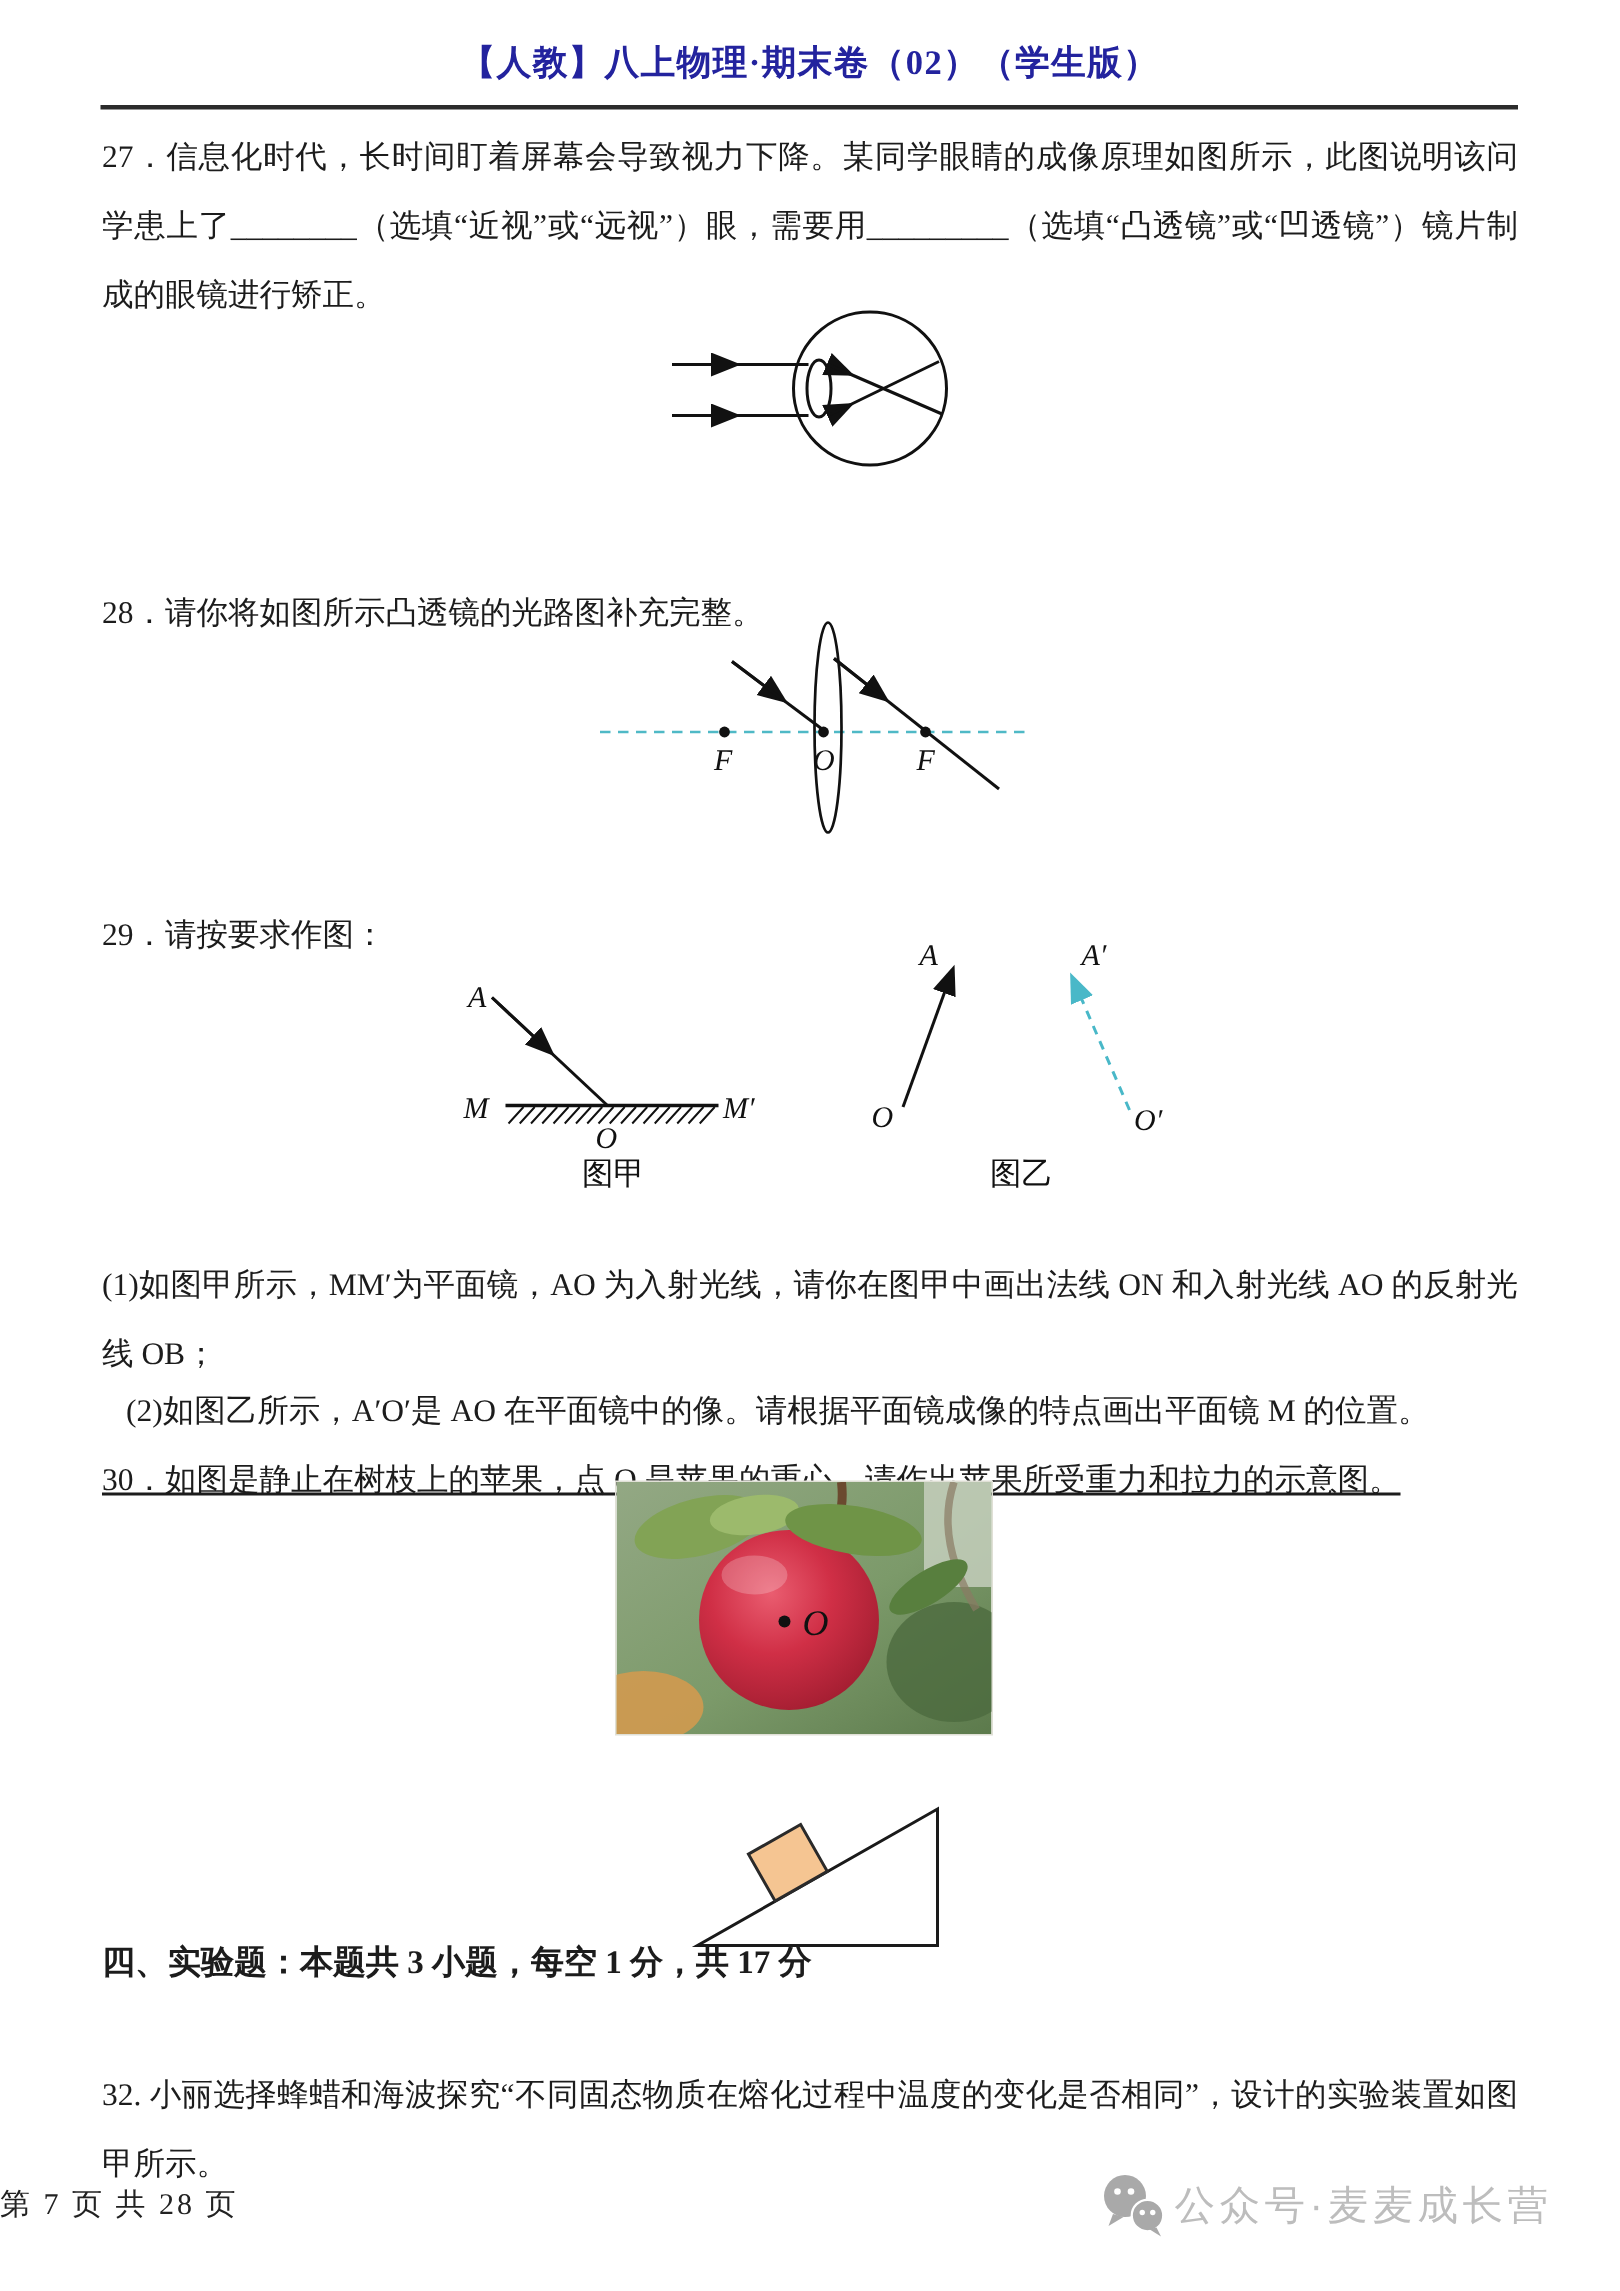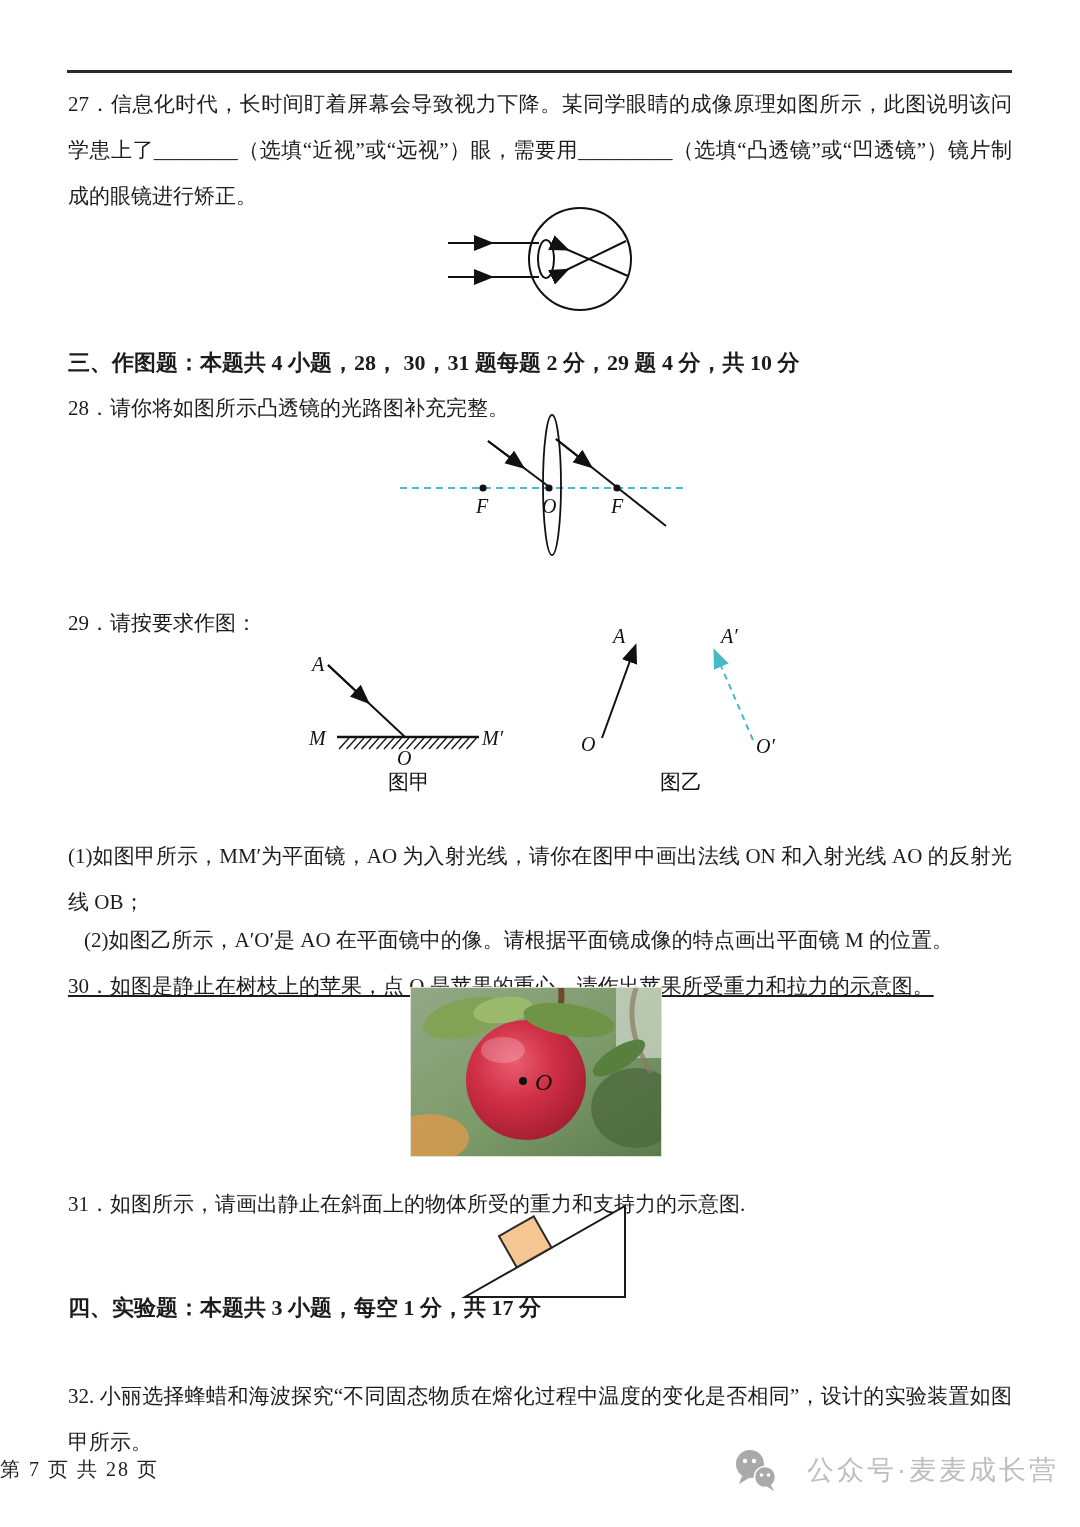--- a/index.html
+++ b/index.html
@@ -16,31 +16,32 @@
     position:absolute;left:68px;width:944px;font-size:21px;line-height:46px;
     text-align:justify;white-space:pre-wrap;
   }
   .sec{font-weight:bold;font-size:22px;}
   .fig{position:absolute;}
   .footer-page{
     position:absolute;top:1456px;left:0;width:1080px;text-align:left;font-size:20px;color:#222;
     letter-spacing:2px;
   }
   .watermark{
-    position:absolute;top:1448px;left:733px;display:flex;align-items:center;gap:28px;
+    position:absolute;top:1448px;left:733px;display:flex;align-items:center;gap:4px;
   }
   .watermark-text{font-size:27px;color:#bdbdbd;letter-spacing:3px;font-family:"Liberation Sans","DejaVu Sans",sans-serif;}
   svg text.lbl{font-family:"Liberation Serif","DejaVu Serif",serif;font-style:italic;font-size:20px;fill:#111;}
   svg text.cap{font-family:"Liberation Serif","DejaVu Serif",serif;font-size:21px;fill:#111;}
 </style>
 </head>
 <body>
 
 <div class="page">
 
+  <div class="hdr">【人教】八上物理·期末卷（02）（学生版）</div>
   <div class="rule"></div>
 
   <p class="para" style="top:60px;">27．信息化时代，长时间盯着屏幕会导致视力下降。某同学眼睛的成像原理如图所示，此图说明该问学患上了________（选填“近视”或“远视”）眼，需要用_________（选填“凸透镜”或“凹透镜”）镜片制成的眼镜进行矫正。</p>
 
   <svg class="fig" style="top:200px;left:440px;" width="280" height="120" viewBox="0 0 280 120">
     <defs>
       <marker id="arrB" markerWidth="11" markerHeight="9" refX="8" refY="4" orient="auto">
         <path d="M0,0 L10,4 L0,8 Z" fill="#111"></path>
       </marker>
     </defs>
@@ -53,21 +54,20 @@
       <line x1="48" y1="77" x2="99" y2="77"></line>
     </g>
     <g stroke="#111" stroke-width="2">
       <line x1="112" y1="43" x2="126" y2="49" marker-end="url(#arrB)"></line>
       <line x1="112" y1="43" x2="188" y2="76"></line>
       <line x1="112" y1="77" x2="126" y2="70.4" marker-end="url(#arrB)"></line>
       <line x1="112" y1="77" x2="186" y2="41"></line>
     </g>
   </svg>
 
-  <p class="para sec" style="top:318px;">三、作图题：本题共 4 小题，28， 30，31 题每题 2 分，29 题 4 分，共 10 分</p>
   <p class="para" style="top:364px;">28．请你将如图所示凸透镜的光路图补充完整。</p>
 
   <svg class="fig" style="top:405px;left:395px;" width="295" height="175" viewBox="0 0 295 175">
     <defs>
       <marker id="arrL" markerWidth="11" markerHeight="9" refX="8" refY="4" orient="auto">
         <path d="M0,0 L10,4 L0,8 Z" fill="#111"></path>
       </marker>
     </defs>
     <line x1="5" y1="83" x2="288" y2="83" stroke="#4fb9c6" stroke-width="1.8" stroke-dasharray="7 5"></line>
     <ellipse cx="157" cy="80" rx="9" ry="70" fill="none" stroke="#111" stroke-width="1.8"></ellipse>
@@ -154,21 +154,20 @@
     <g>
       <ellipse cx="55" cy="30" rx="44" ry="19" fill="#82a355" transform="rotate(-14 55 30)"></ellipse>
       <ellipse cx="92" cy="22" rx="30" ry="13" fill="#9cba6c" transform="rotate(-8 92 22)"></ellipse>
       <ellipse cx="158" cy="32" rx="46" ry="16" fill="#6f9447" transform="rotate(9 158 32)"></ellipse>
       <ellipse cx="208" cy="70" rx="30" ry="11" fill="#587f3e" transform="rotate(-32 208 70)"></ellipse>
     </g>
     <circle cx="112" cy="93" r="4" fill="#111"></circle>
     <text x="124" y="102" font-size="24" font-style="italic" fill="#111" font-family="Liberation Serif, DejaVu Serif, serif">O</text>
   </svg>
 
-  <p class="para" style="top:1160px;">31．如图所示，请画出静止在斜面上的物体所受的重力和支持力的示意图.</p>
 
   <svg class="fig" style="top:1198px;left:450px;" width="200" height="105" viewBox="0 0 200 105">
     <polygon points="15,99 175,99 175,8" fill="#ffffff" stroke="#1a1a1a" stroke-width="2"></polygon>
     <g transform="translate(85,59) rotate(-29.6)">
       <rect x="-21" y="-36" width="40" height="36" fill="#f5c592" stroke="#2a2a2a" stroke-width="2"></rect>
     </g>
   </svg>
 
   <p class="para sec" style="top:1263px;">四、实验题：本题共 3 小题，每空 1 分，共 17 分</p>
   <p class="para" style="top:1352px;">32. 小丽选择蜂蜡和海波探究“不同固态物质在熔化过程中温度的变化是否相同”，设计的实验装置如图甲所示。</p>

